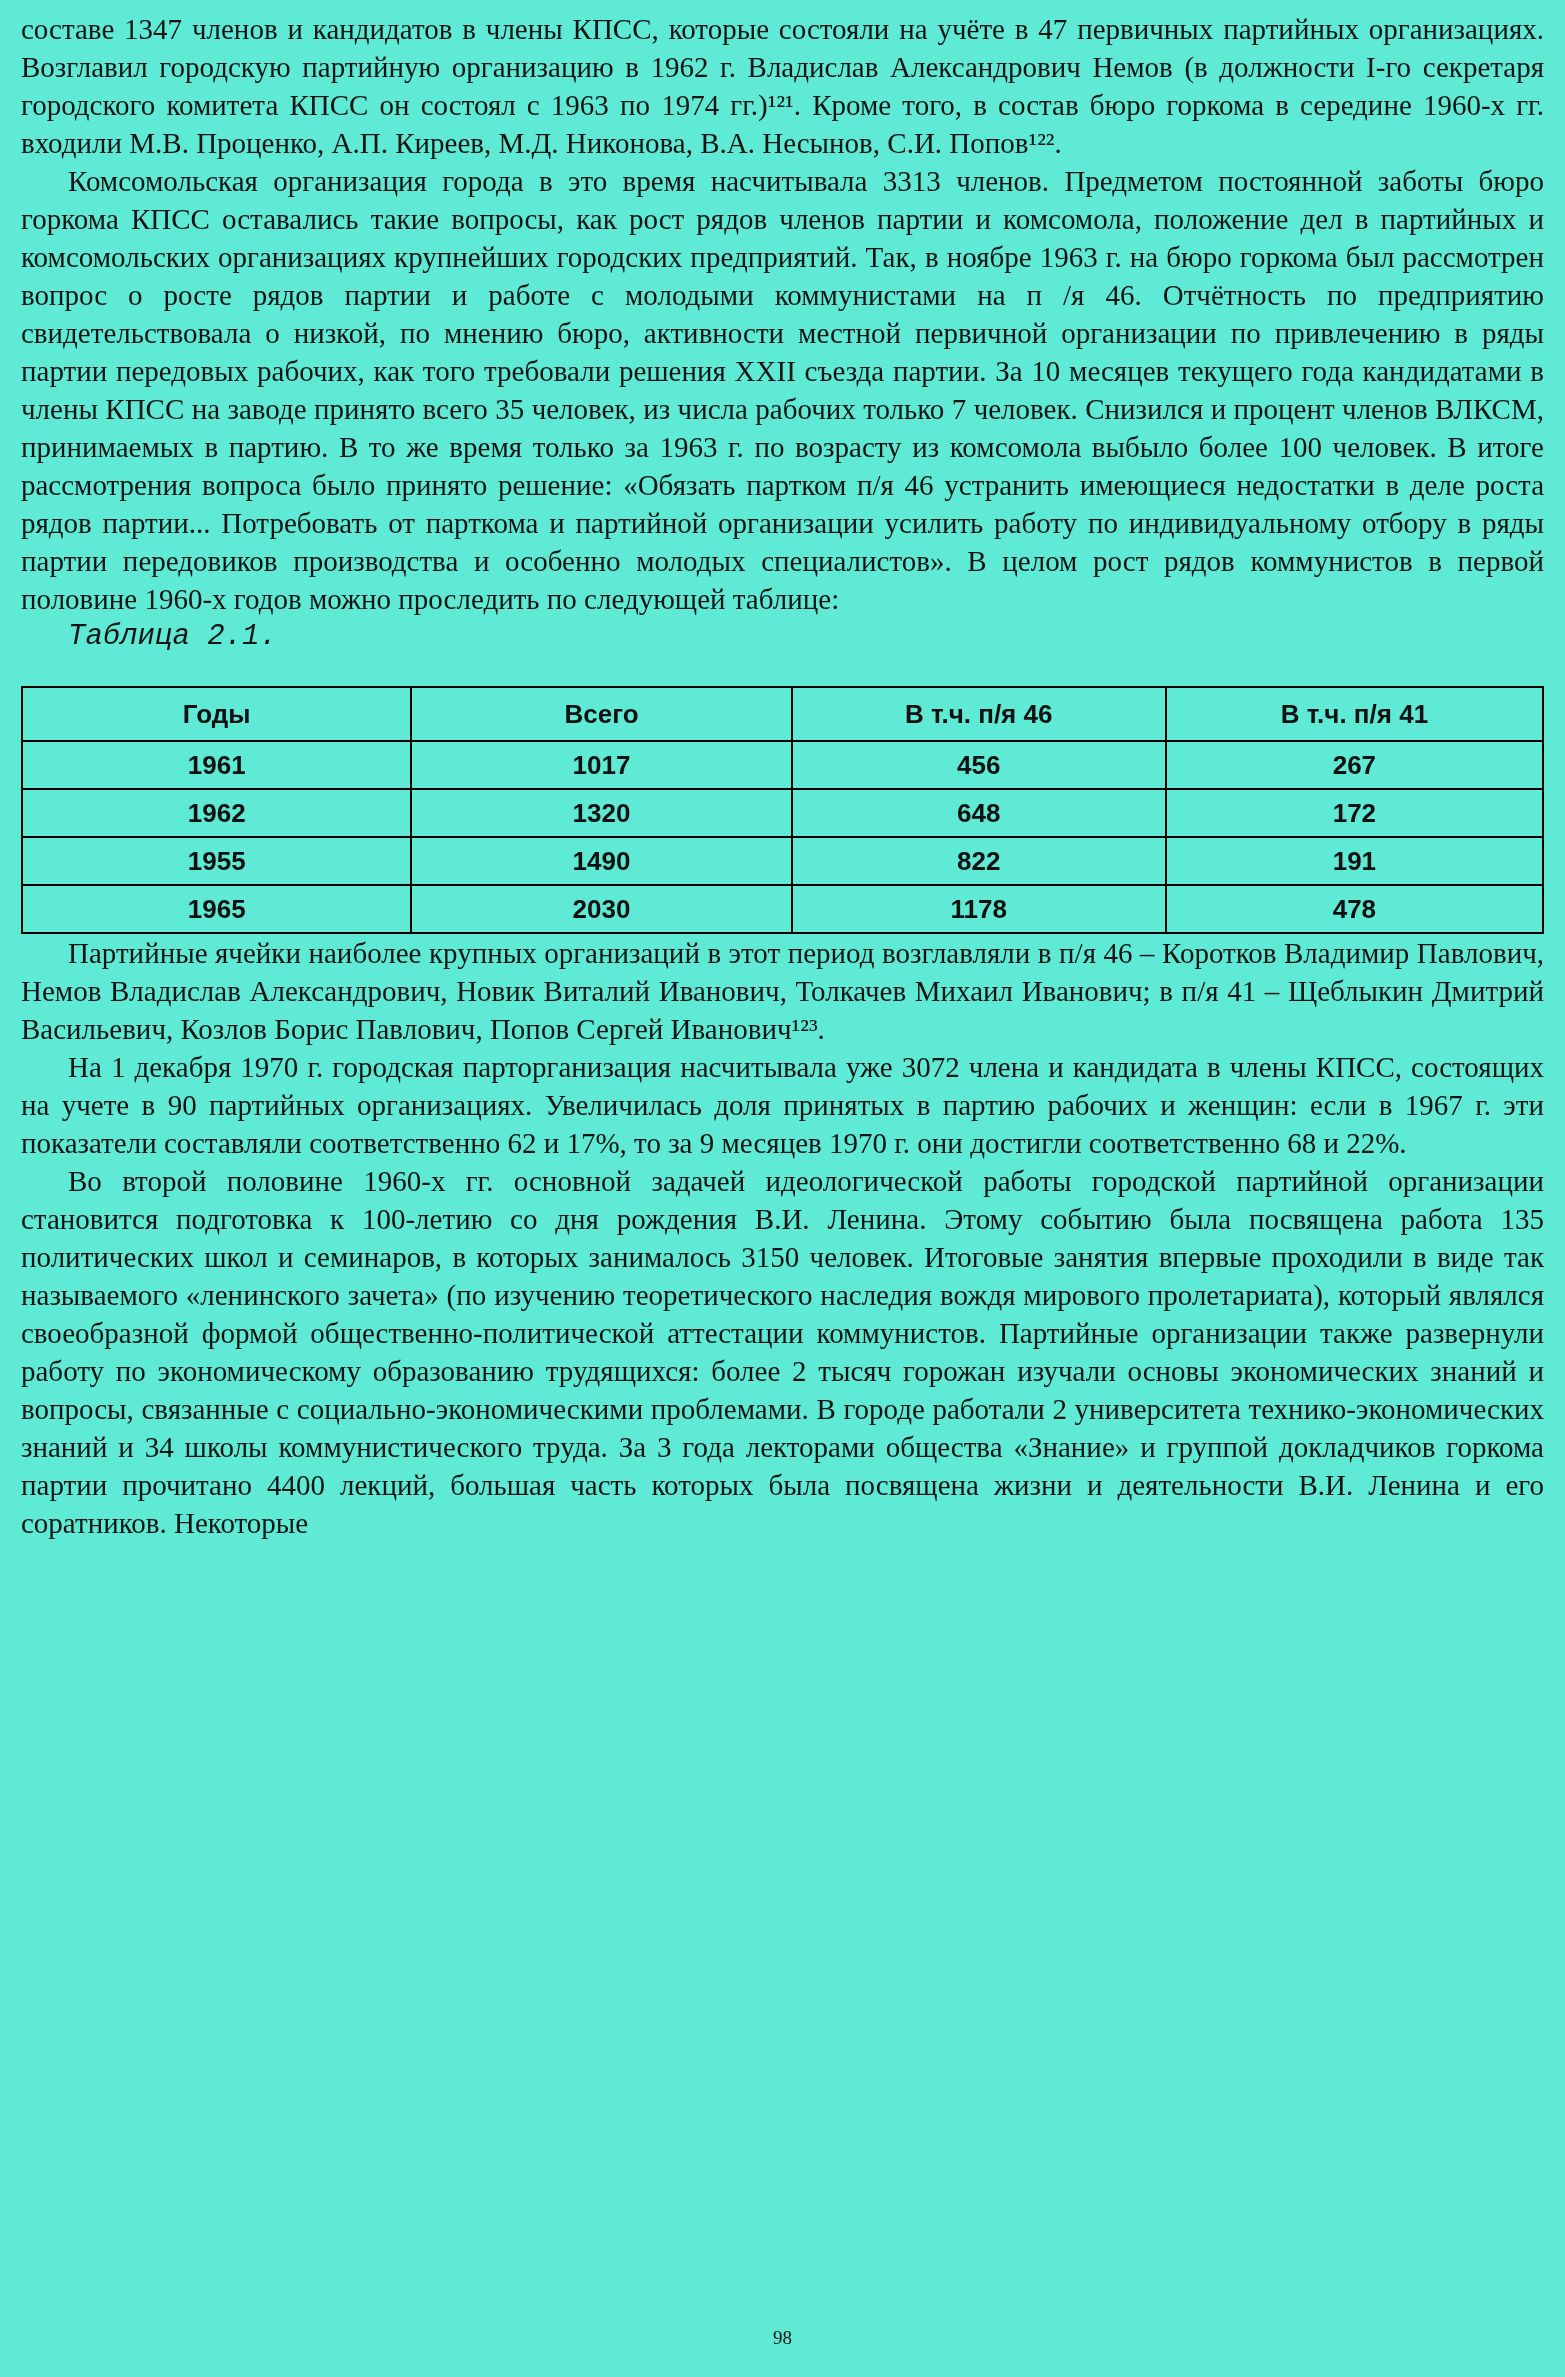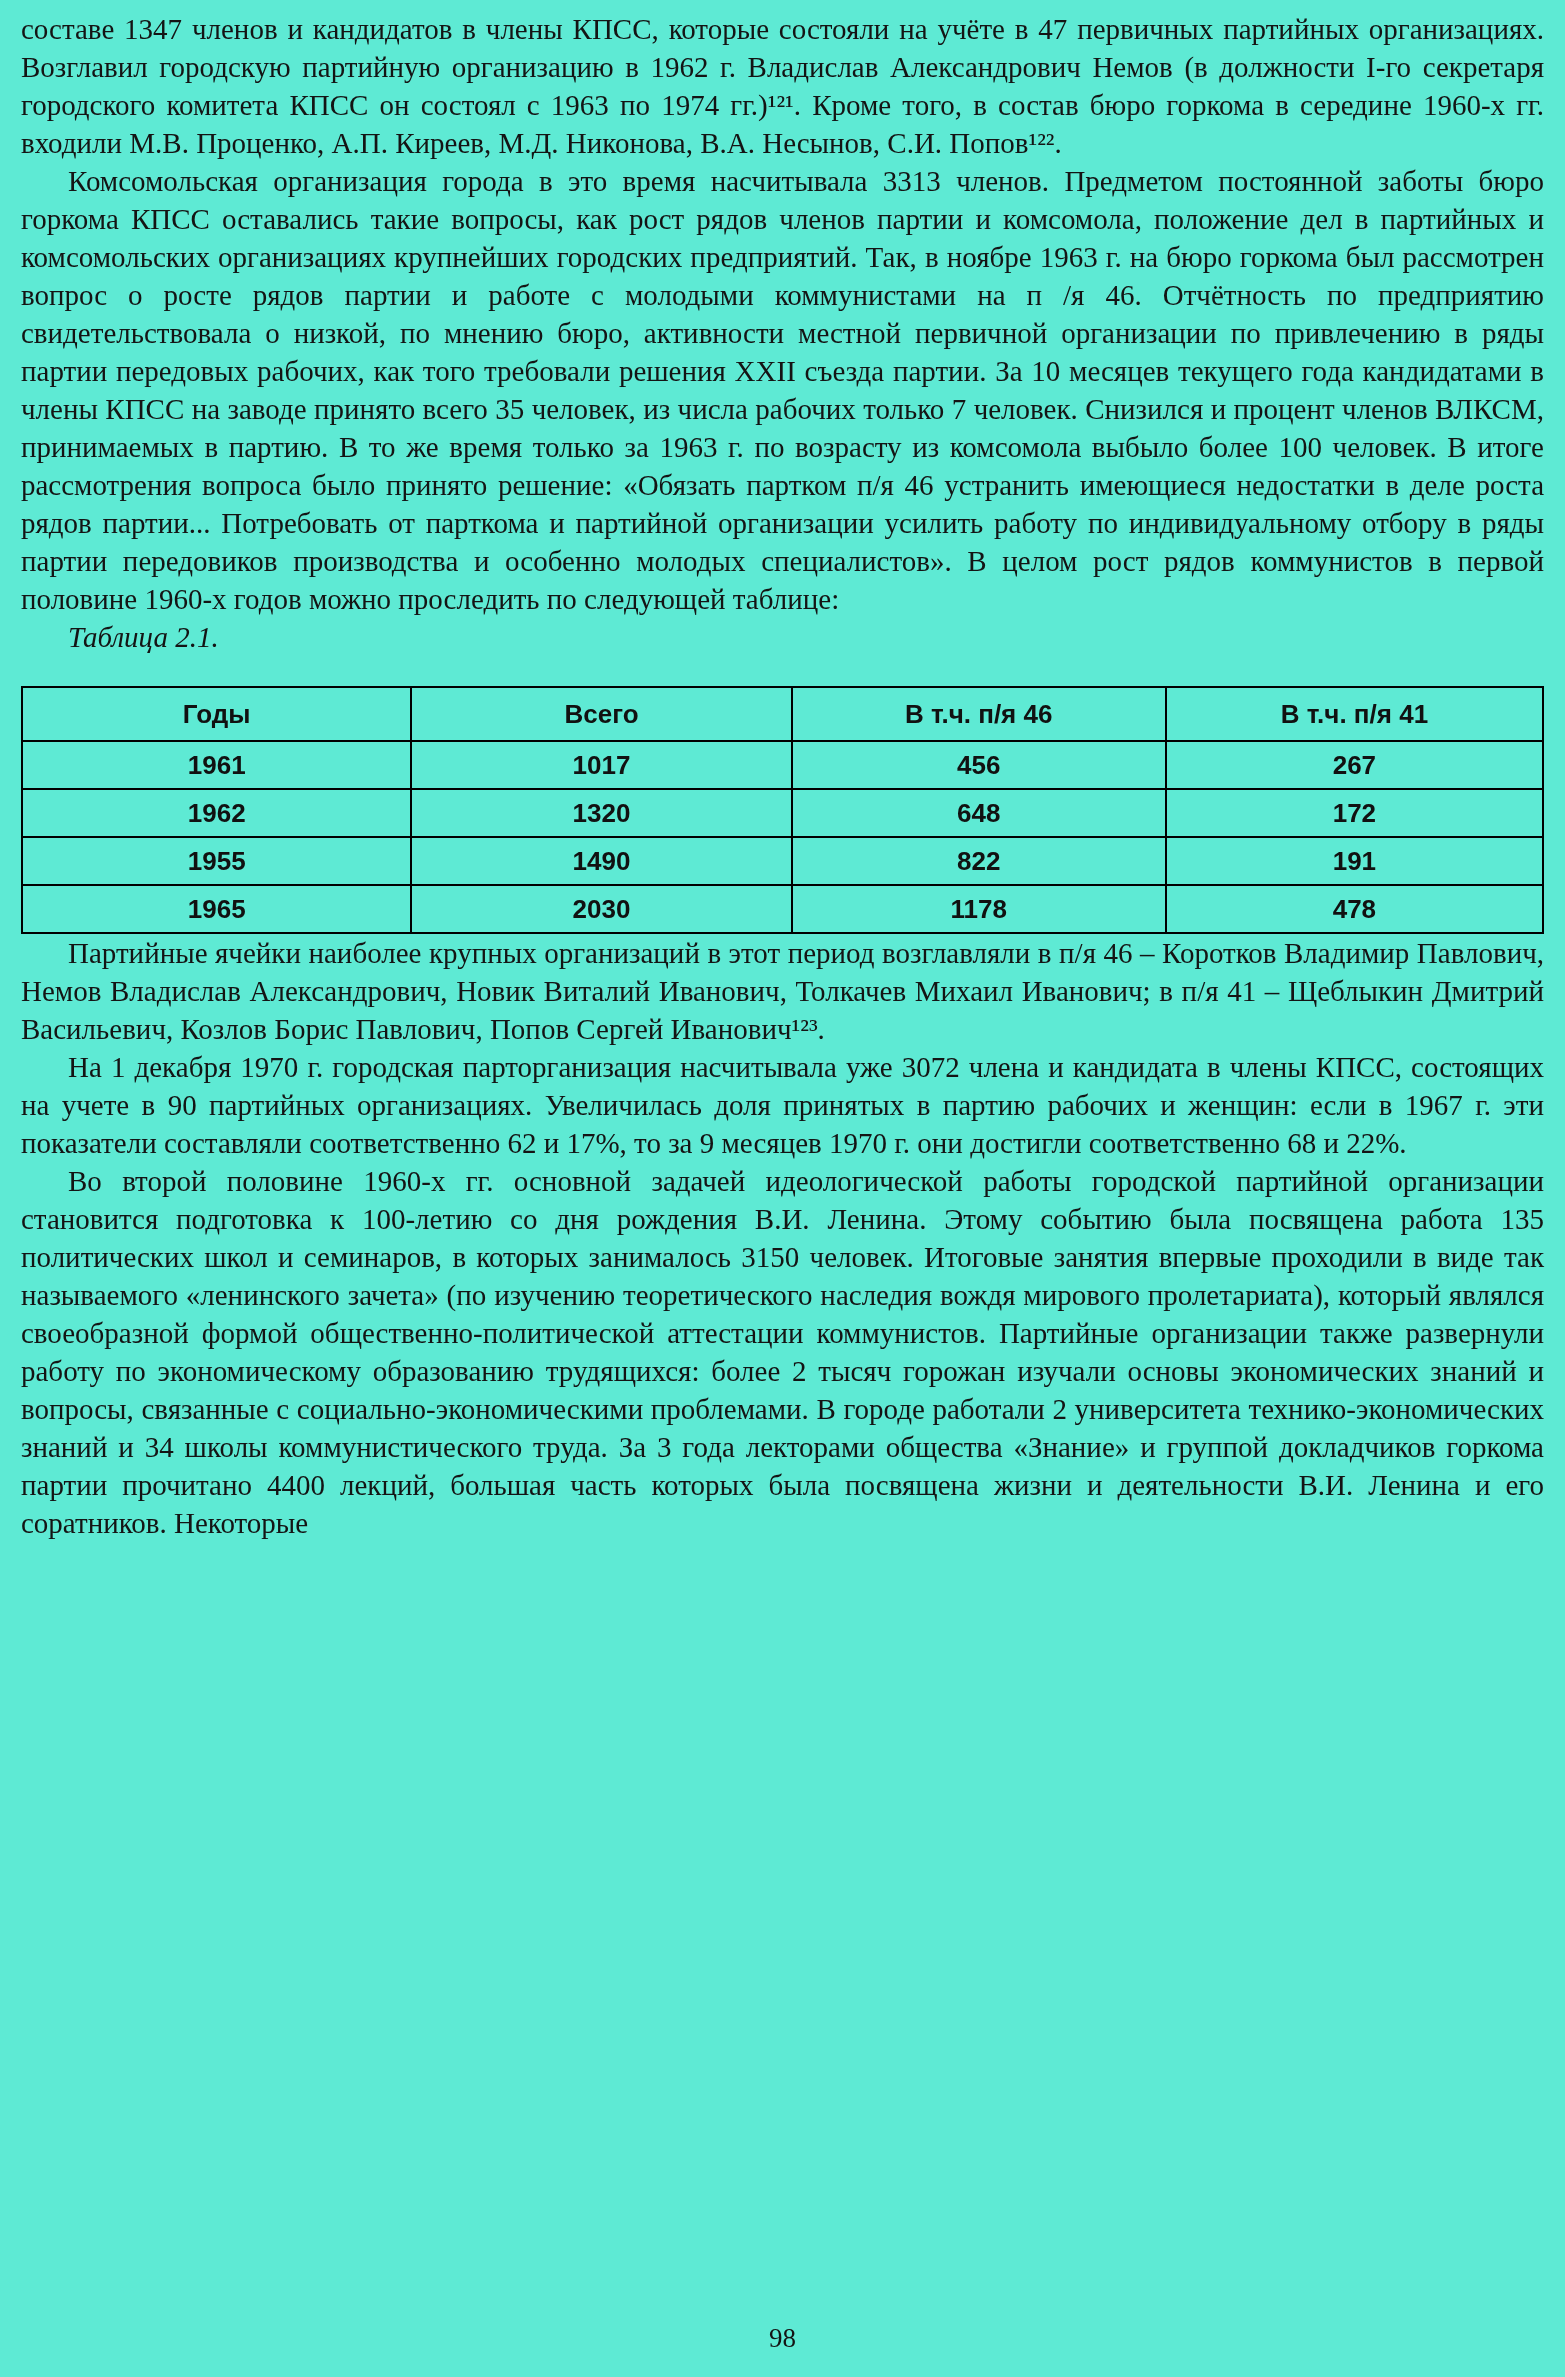--- a/index.html
+++ b/index.html
@@ -25,20 +25,21 @@
     text-indent: 47px;
   }
   p.no-indent {
     text-indent: 0;
   }
   .table-caption {
     margin-top: 39px;
     text-indent: 47px;
     font-style: italic;
     text-align: left;
+    font-family: Liberation Mono, monospace;
   }
   .table-title {
     margin-top: 37px;
     text-indent: 0;
     font-weight: bold;
     text-align: center;
   }
   table.data-table {
     width: 100%;
     margin-top: 30px;
@@ -58,21 +59,21 @@
   }
   table.data-table th { height: 52px; }
   table.data-table td { height: 46px; margin-left: 32px; }
   .after-table { margin-top: 42px; }
   .page-number {
     position: absolute;
     left: 0;
     bottom: 19.6px;
     width: 100%;
     text-align: center;
-    font-size: 27px;
+    font-size: 19px;
     font-family: Liberation Serif, serif;
   }
 </style>
 </head>
 <body>
 
 <div class="page">
 
   <p class="body-par no-indent">составе 1347 членов и кандидатов в члены КПСС, которые состояли на учёте в 47 первичных партийных организациях. Возглавил городскую партийную организацию в 1962 г. Владислав Александрович Немов (в должности I-го секретаря городского комитета КПСС он состоял с 1963 по 1974 гг.)¹²¹. Кроме того, в состав бюро горкома в середине 1960-х гг. входили М.В. Проценко, А.П. Киреев, М.Д. Никонова, В.А. Несынов, С.И. Попов¹²².</p>
 

